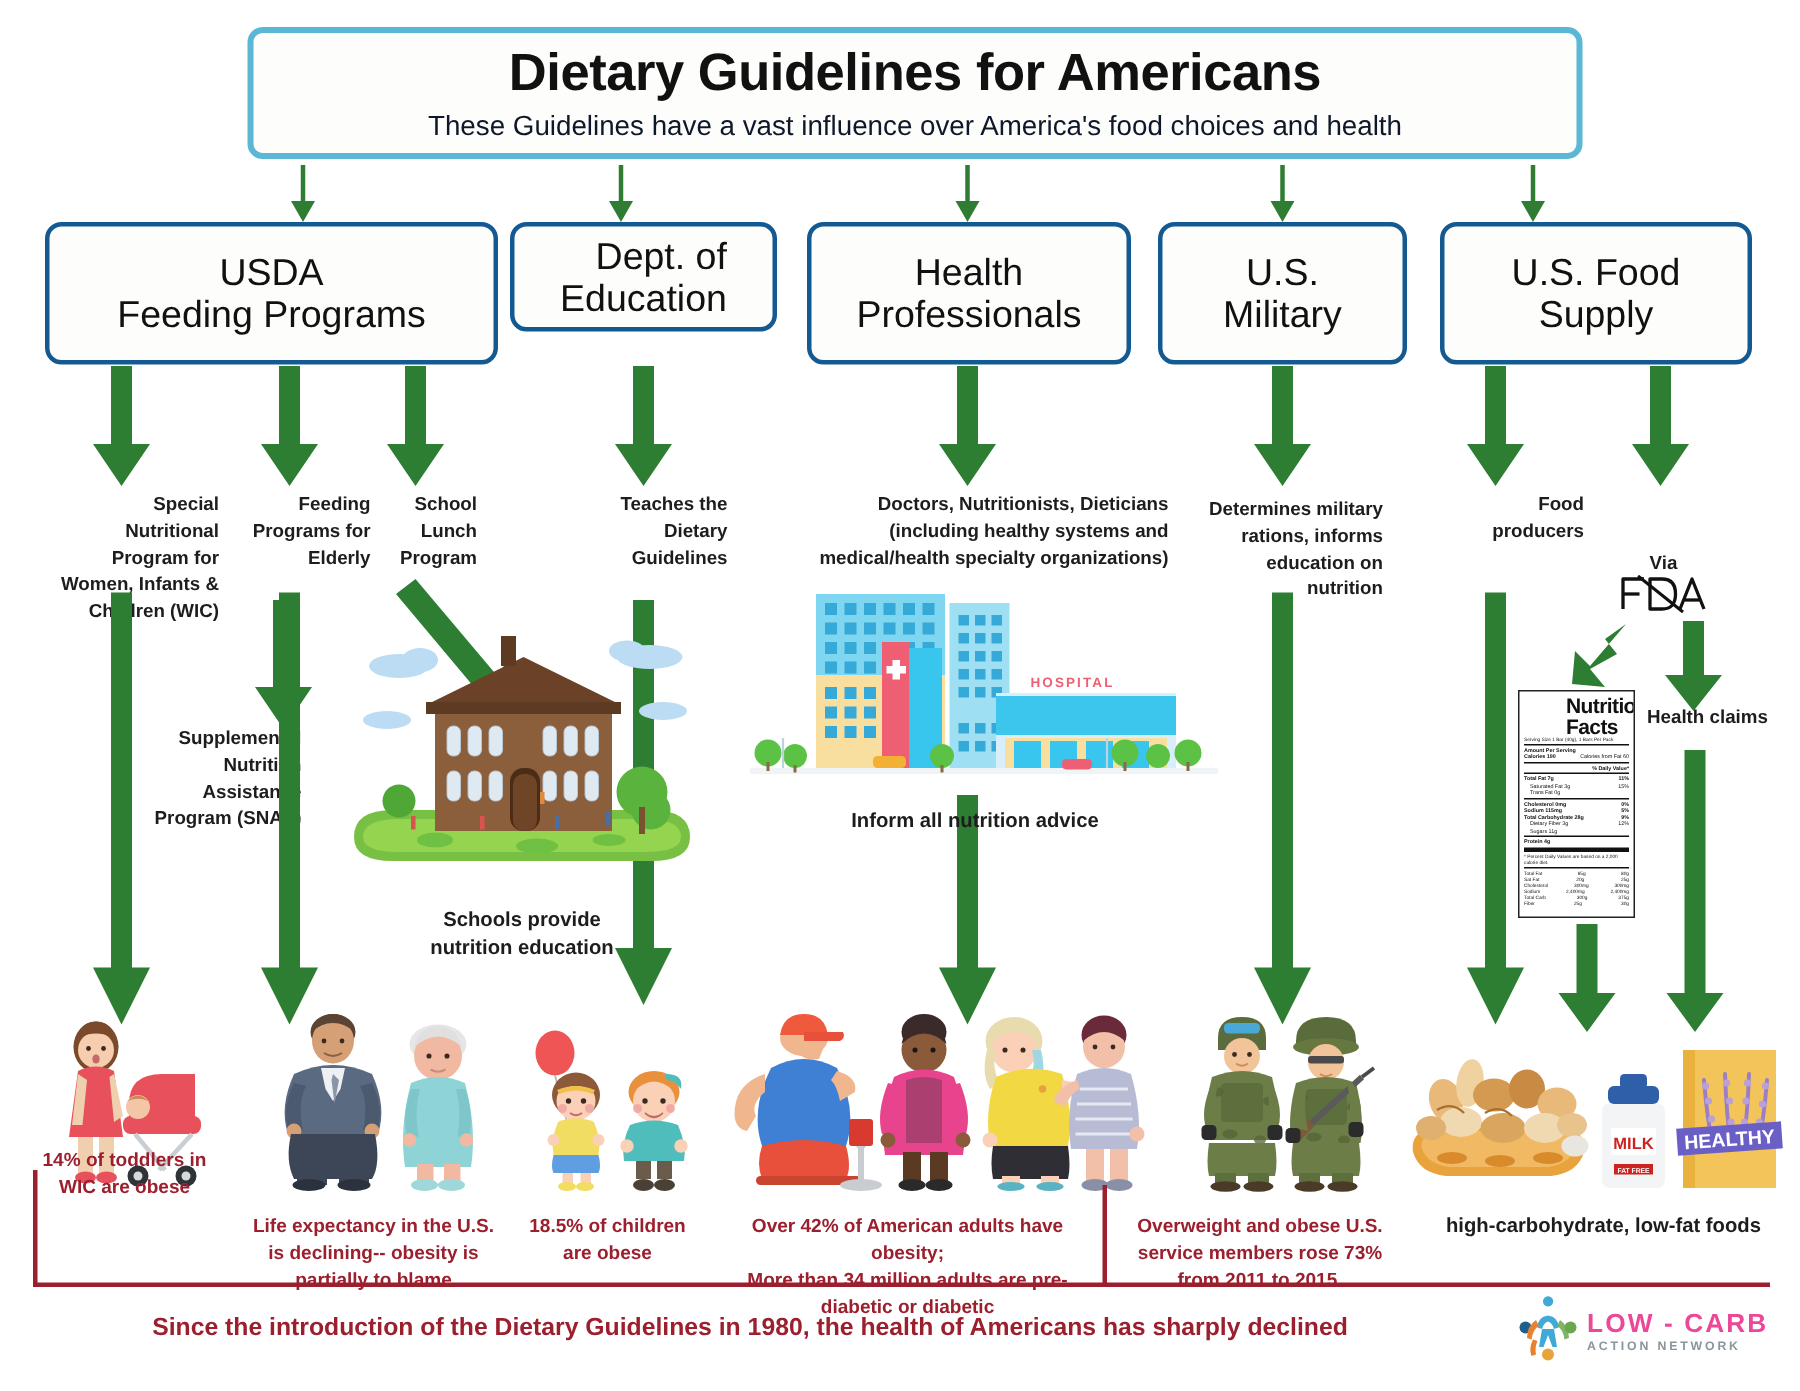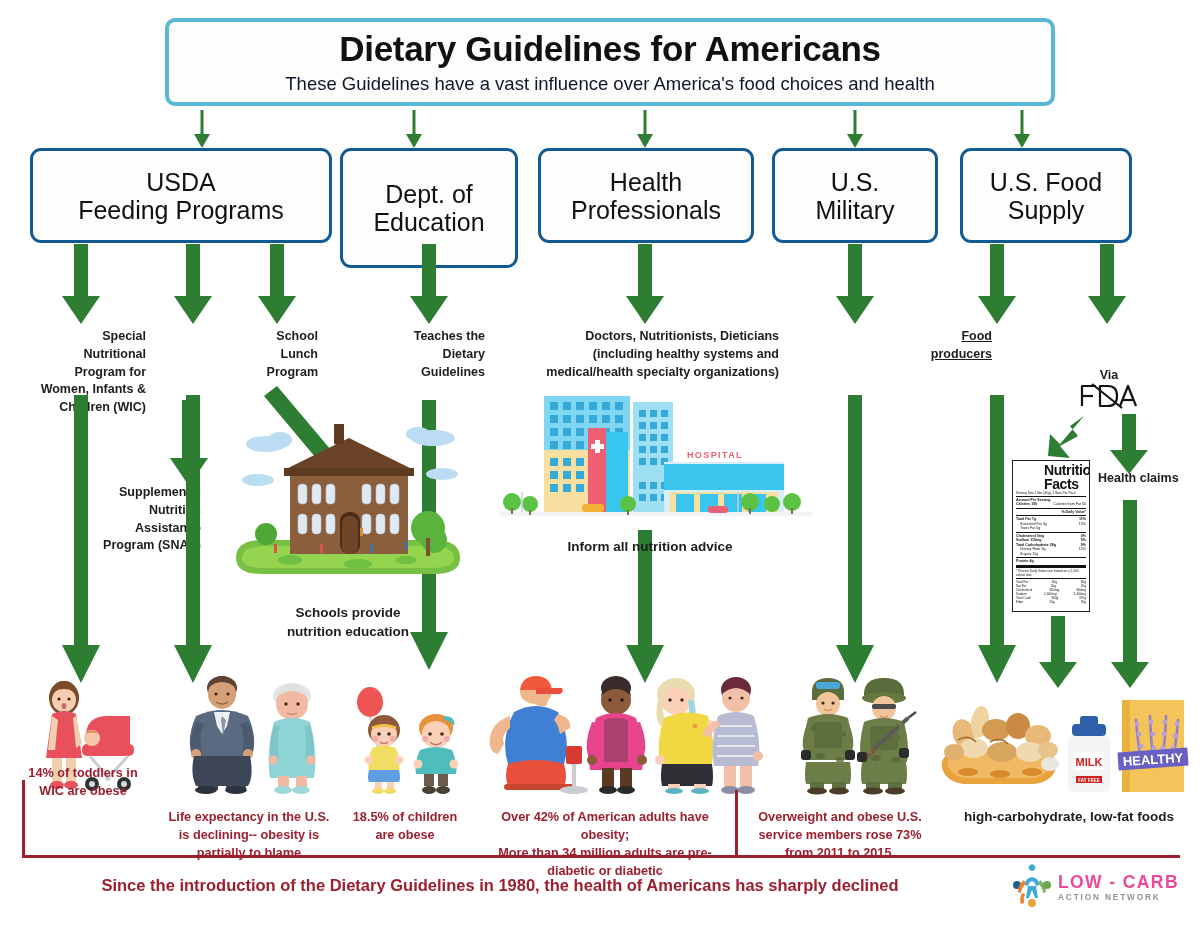--- a/index.html
+++ b/index.html
@@ -117,33 +117,33 @@
       <path d="M645,40 L637,26 L653,26 Z"></path>
         <path d="M855,40 L847,26 L863,26 Z"></path>
       <path d="M1022,40 L1014,26 L1030,26 Z"></path>
     </g>
   </svg>
 
   <div class="abs agency-box" style="left:30px;top:148px;width:302px;height:95px;">
     <span style="white-space:pre-line">USDA
 Feeding Programs</span>
   </div>
-  <div class="abs agency-box" style="left:340px;top:148px;width:178px;height:120px;">
+  <div class="abs agency-box" style="left:340px;top:148px;width:178px;height:73px;text-align:right;">
     <span style="white-space:pre-line">Dept. of
 Education</span>
   </div>
   <div class="abs agency-box" style="left:538px;top:148px;width:216px;height:95px;">
     <span style="white-space:pre-line">Health
 Professionals</span>
   </div>
   <div class="abs agency-box" style="left:772px;top:148px;width:166px;height:95px;">
     <span style="white-space:pre-line">U.S.
 Military</span>
   </div>
-  <div class="abs agency-box" style="left:960px;top:148px;width:172px;height:95px;">
+  <div class="abs agency-box" style="left:960px;top:148px;width:208px;height:95px;">
     <span style="white-space:pre-line">U.S. Food
 Supply</span>
   </div>
 
   <svg class="abs" style="left:0;top:244px;width:1200px;height:90px" viewBox="0 0 1200 90">
     <g fill="#2d7d32">
 
       <path d="M74,0 h14 v52 h12 L81,80 L62,52 h12 z"></path>
 
       <path d="M186,0 h14 v52 h12 L193,80 L174,52 h12 z"></path>
@@ -160,30 +160,37 @@
 
       <path d="M1100,0 h14 v52 h12 L1107,80 L1088,52 h12 z"></path>
     </g>
   </svg>
 
   <div class="desc" style="left:18px;top:328px;width:128px;white-space:pre-line;">Special
 Nutritional
 Program for
 Women, Infants &amp;
 Children (WIC)</div>
+  <div class="desc" style="left:143px;top:328px;width:104px;white-space:pre-line;">Feeding
+Programs for
+Elderly</div>
   <div class="desc" style="left:240px;top:328px;width:78px;white-space:pre-line;">School
 Lunch
 Program</div>
   <div class="desc" style="left:375px;top:328px;width:110px;white-space:pre-line;">Teaches the
 Dietary
 Guidelines</div>
   <div class="desc" style="left:513px;top:328px;width:266px;white-space:pre-line;">Doctors, Nutritionists, Dieticians
 (including healthy systems and
 medical/health specialty organizations)</div>
-  <div class="desc" style="left:908px;top:328px;width:84px;white-space:pre-line;text-decoration:underline;">Food
+  <div class="desc" style="left:786px;top:331px;width:136px;white-space:pre-line;">Determines military
+rations, informs
+education on
+nutrition</div>
+  <div class="desc" style="left:972px;top:328px;width:84px;white-space:pre-line;">Food
 producers</div>
 
   <svg class="abs" style="left:158px;top:400px;width:60px;height:88px" viewBox="0 0 60 88">
     <path fill="#2d7d32" d="M24,0 h14 v58 h12 L31,86 L12,58 h12 z"></path>
   </svg>
   <div class="desc" style="left:85px;top:484px;width:116px;white-space:pre-line;">Supplemental
 Nutrition
 Assistance
 Program (SNAP)</div>
 

